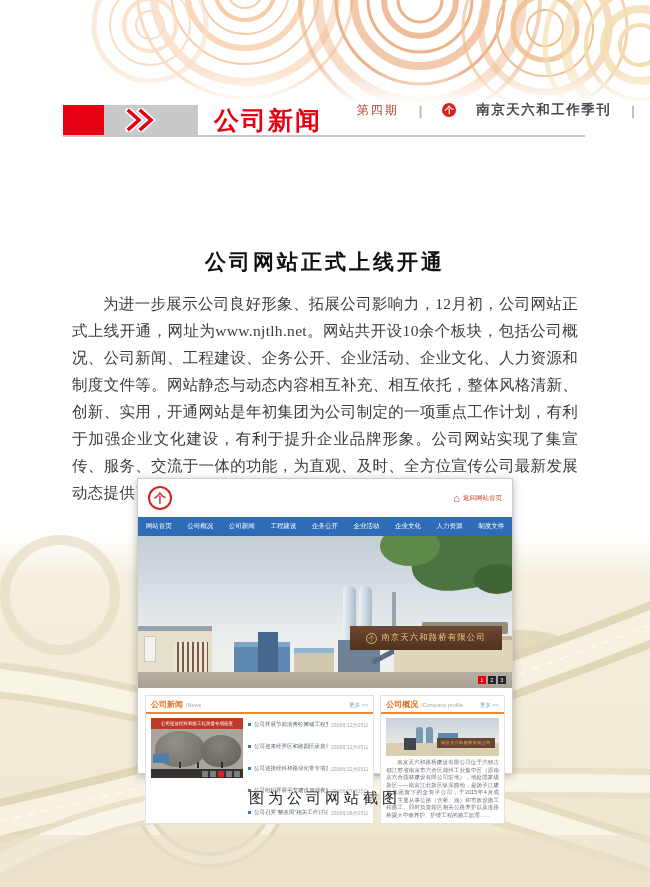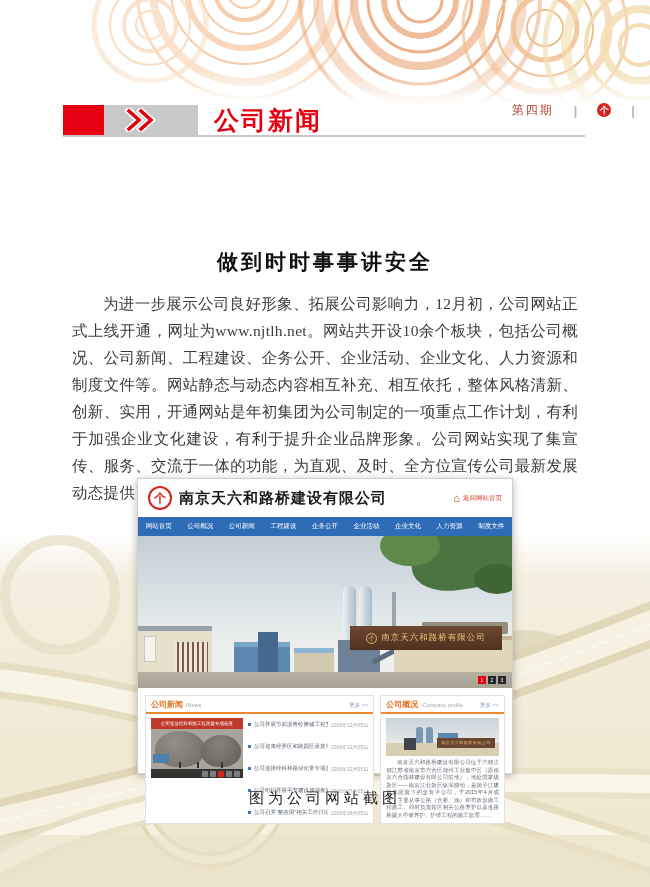--- a/index.html
+++ b/index.html
@@ -171,39 +171,40 @@
         <stop offset="1" stop-color="#ffffff" stop-opacity="1"></stop>
       </linearGradient>
     </defs>
     <rect x="0" y="70" width="650" height="35" fill="url(#wfade)"></rect>
   </svg>
 
   <div class="masthead">
     <span class="issue">第四期</span>
     <span class="mast-sep">|</span>
     <span class="mast-logo">个</span>
+    <span class="mag-title">南京天六和工作季刊</span>
     <span class="mast-sep">|</span>
   </div>
 
   <div class="section-banner">
     <div class="red-block"></div>
     <div class="gray-block">
       <svg width="34" height="24" viewBox="0 0 34 24">
         <g fill="none" stroke-linecap="square">
           <path d="M5 3 L15 12 L5 21" stroke="#ffffff" stroke-width="7"></path>
           <path d="M5 3 L15 12 L5 21" stroke="#e60012" stroke-width="3.5"></path>
           <path d="M17 3 L27 12 L17 21" stroke="#ffffff" stroke-width="7"></path>
           <path d="M17 3 L27 12 L17 21" stroke="#e60012" stroke-width="3.5"></path>
         </g>
       </svg>
     </div>
     <div class="section-title">公司新闻</div>
   </div>
 
-  <h2 class="headline">做到时时事事讲安全</h2>
+  <h2 class="headline">公司网站正式上线开通</h2>
   <p class="body-text p2">为进一步展示公司良好形象、拓展公司影响力，12月初，公司网站正式上线开通，网址为www.njtlh.net。网站共开设10余个板块，包括公司概况、公司新闻、工程建设、企务公开、企业活动、企业文化、人力资源和制度文件等。网站静态与动态内容相互补充、相互依托，整体风格清新、创新、实用，开通网站是年初集团为公司制定的一项重点工作计划，有利于加强企业文化建设，有利于提升企业品牌形象。公司网站实现了集宣传、服务、交流于一体的功能，为直观、及时、全方位宣传公司最新发展动态提供了新渠道、新平台。</p>
 
   <svg class="bg-photo" width="650" height="352" viewBox="0 0 650 352">
     <defs>
       <linearGradient id="fade" x1="0" y1="0" x2="0" y2="1">
         <stop offset="0" stop-color="#ffffff"></stop>
         <stop offset="0.12" stop-color="#f4efdf"></stop>
         <stop offset="1" stop-color="#eee6cd"></stop>
       </linearGradient>
     </defs>
@@ -222,21 +223,20 @@
     <path d="M-40 352 C 100 260, 260 240, 700 250" fill="none" stroke="#e8e0c6" stroke-width="30" opacity=".9"></path>
     <path d="M-40 352 C 100 260, 260 240, 700 250" fill="none" stroke="#f9f5e8" stroke-width="18"></path>
     <rect y="300" width="650" height="52" fill="#e9e1c8" opacity=".6"></rect>
   </svg>
 
   <div class="site-card">
 
     <div class="site-header">
       <div class="site-brand">
         <span class="site-logo">个</span>
-        <span class="site-name">南京天六和路桥建设有限公司</span>
       </div>
       <div class="home-link">
         <span class="home-icon">⌂</span>
         <span>返回网站首页</span>
       </div>
     </div>
 
     <div class="site-nav">
       <span class="nav-item">网站首页</span>
       <span class="nav-item">公司概况</span>

